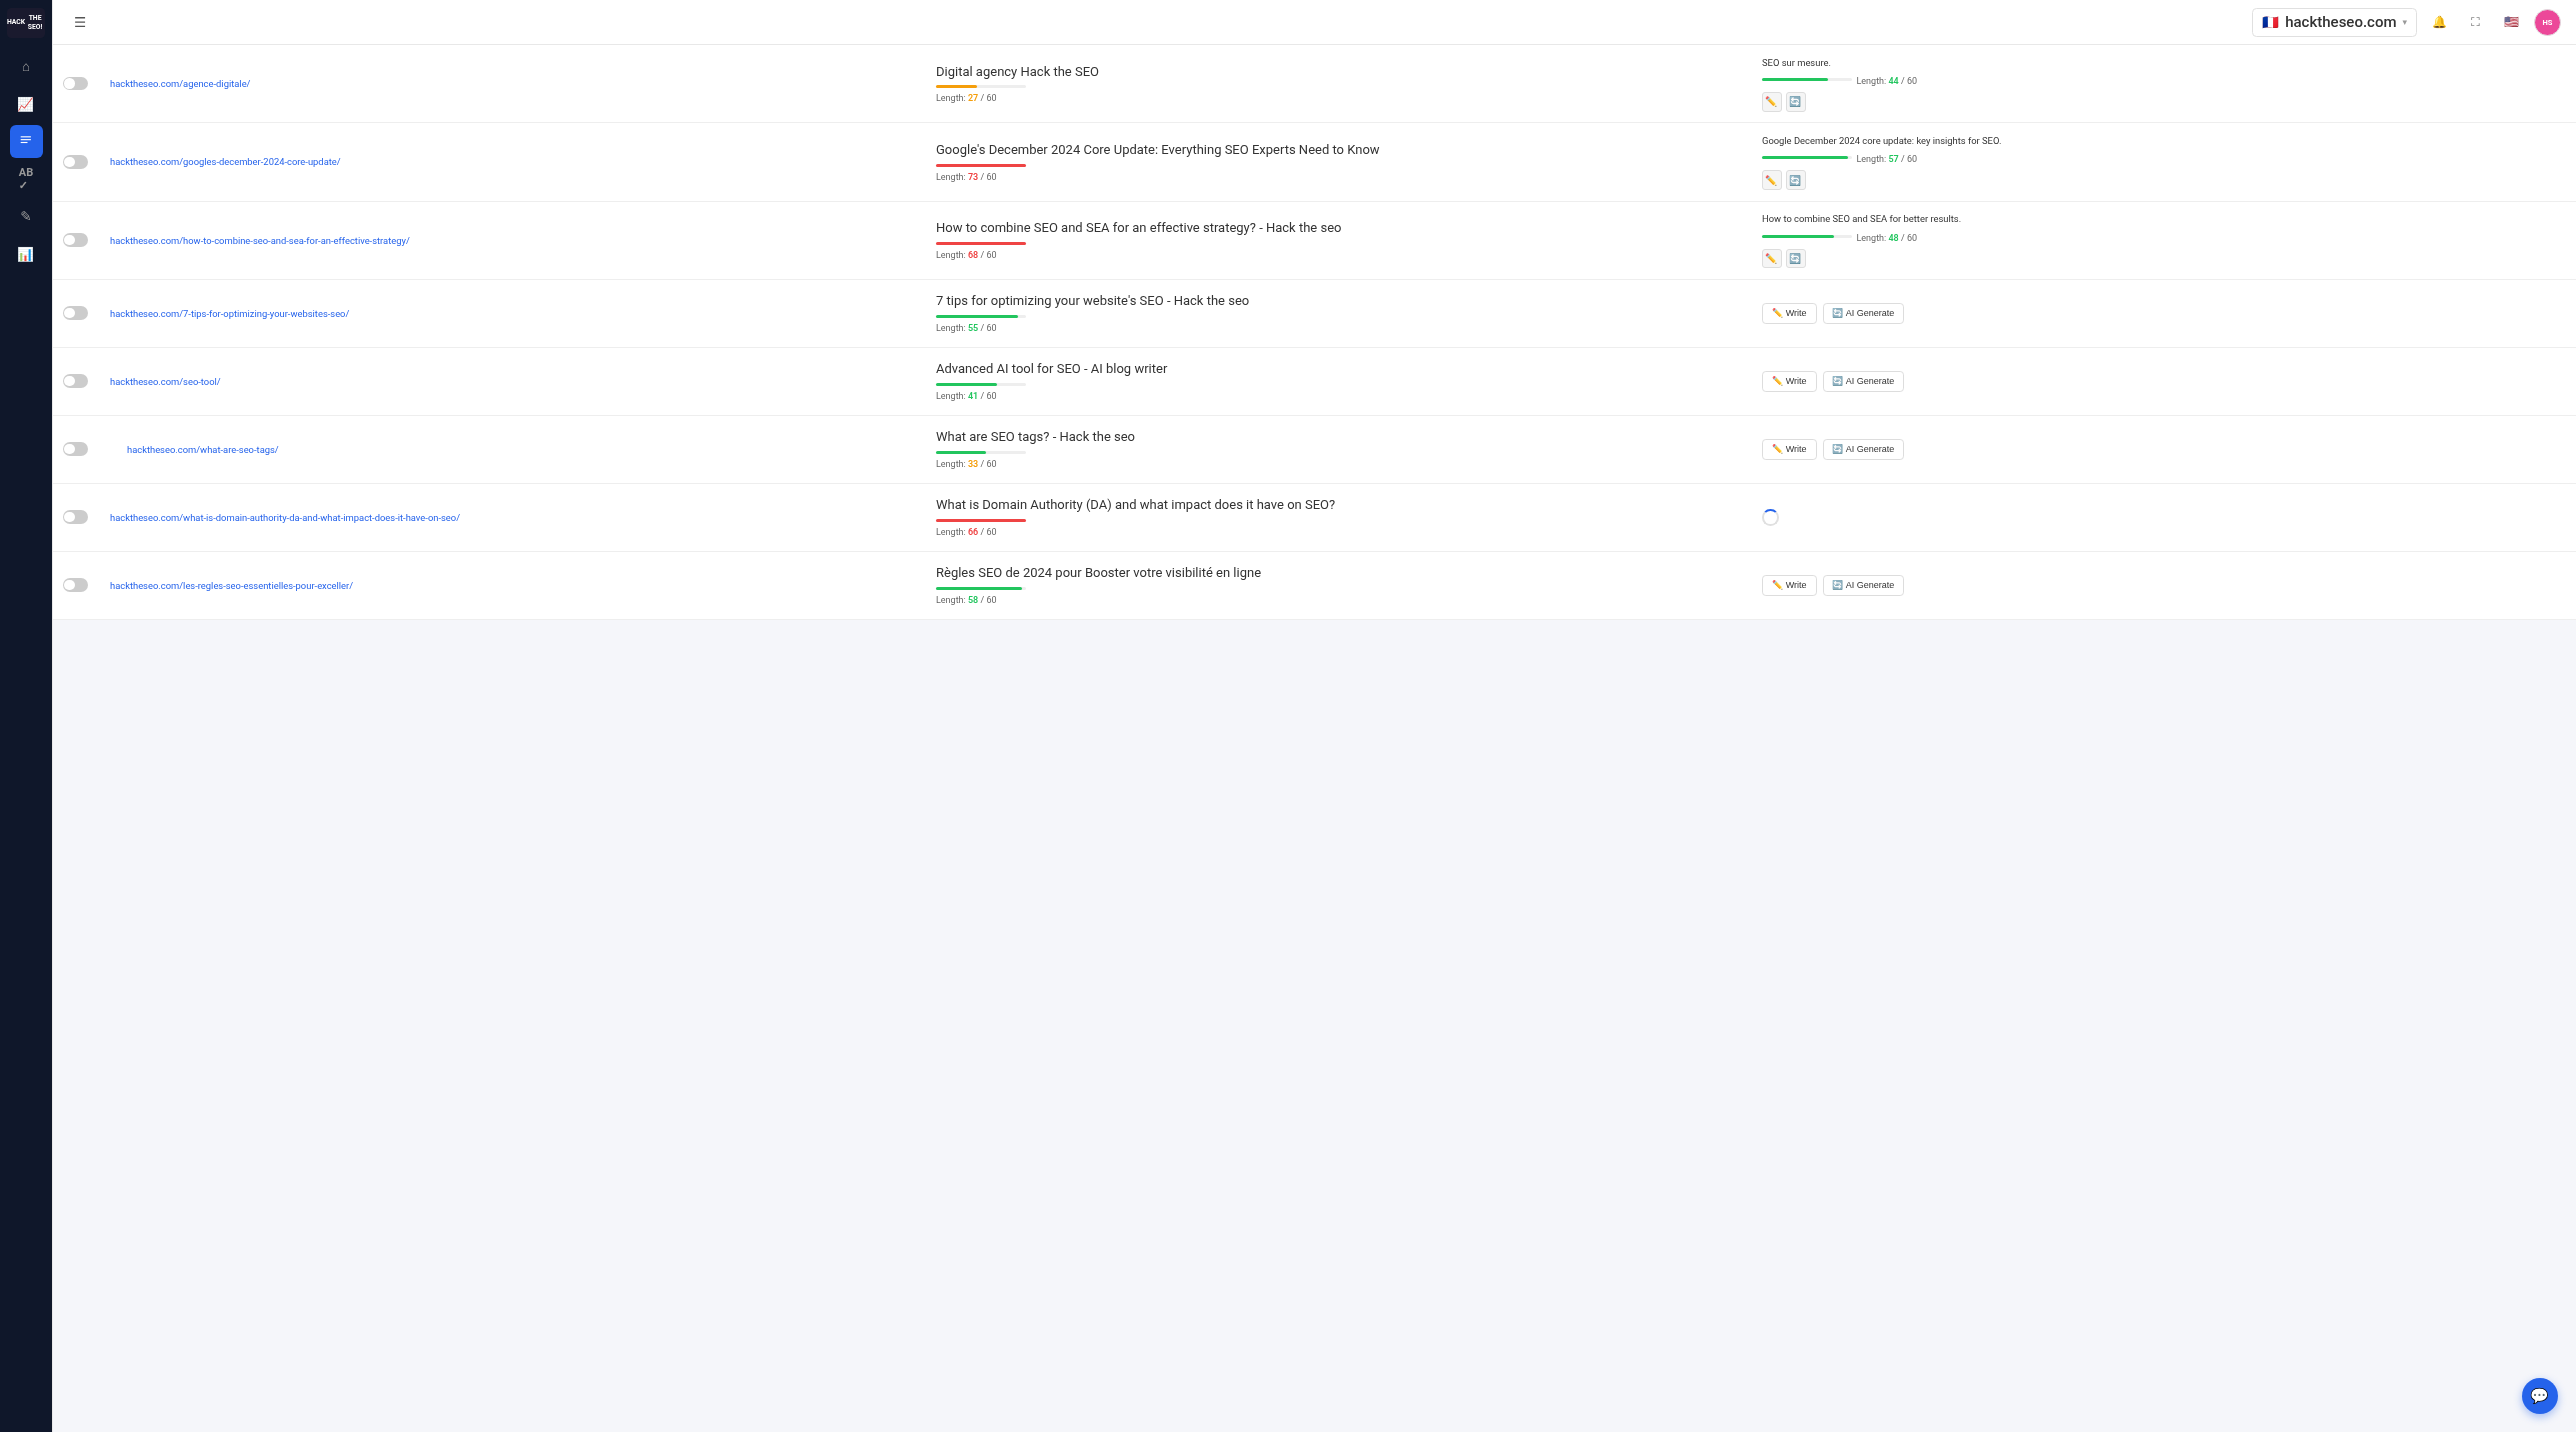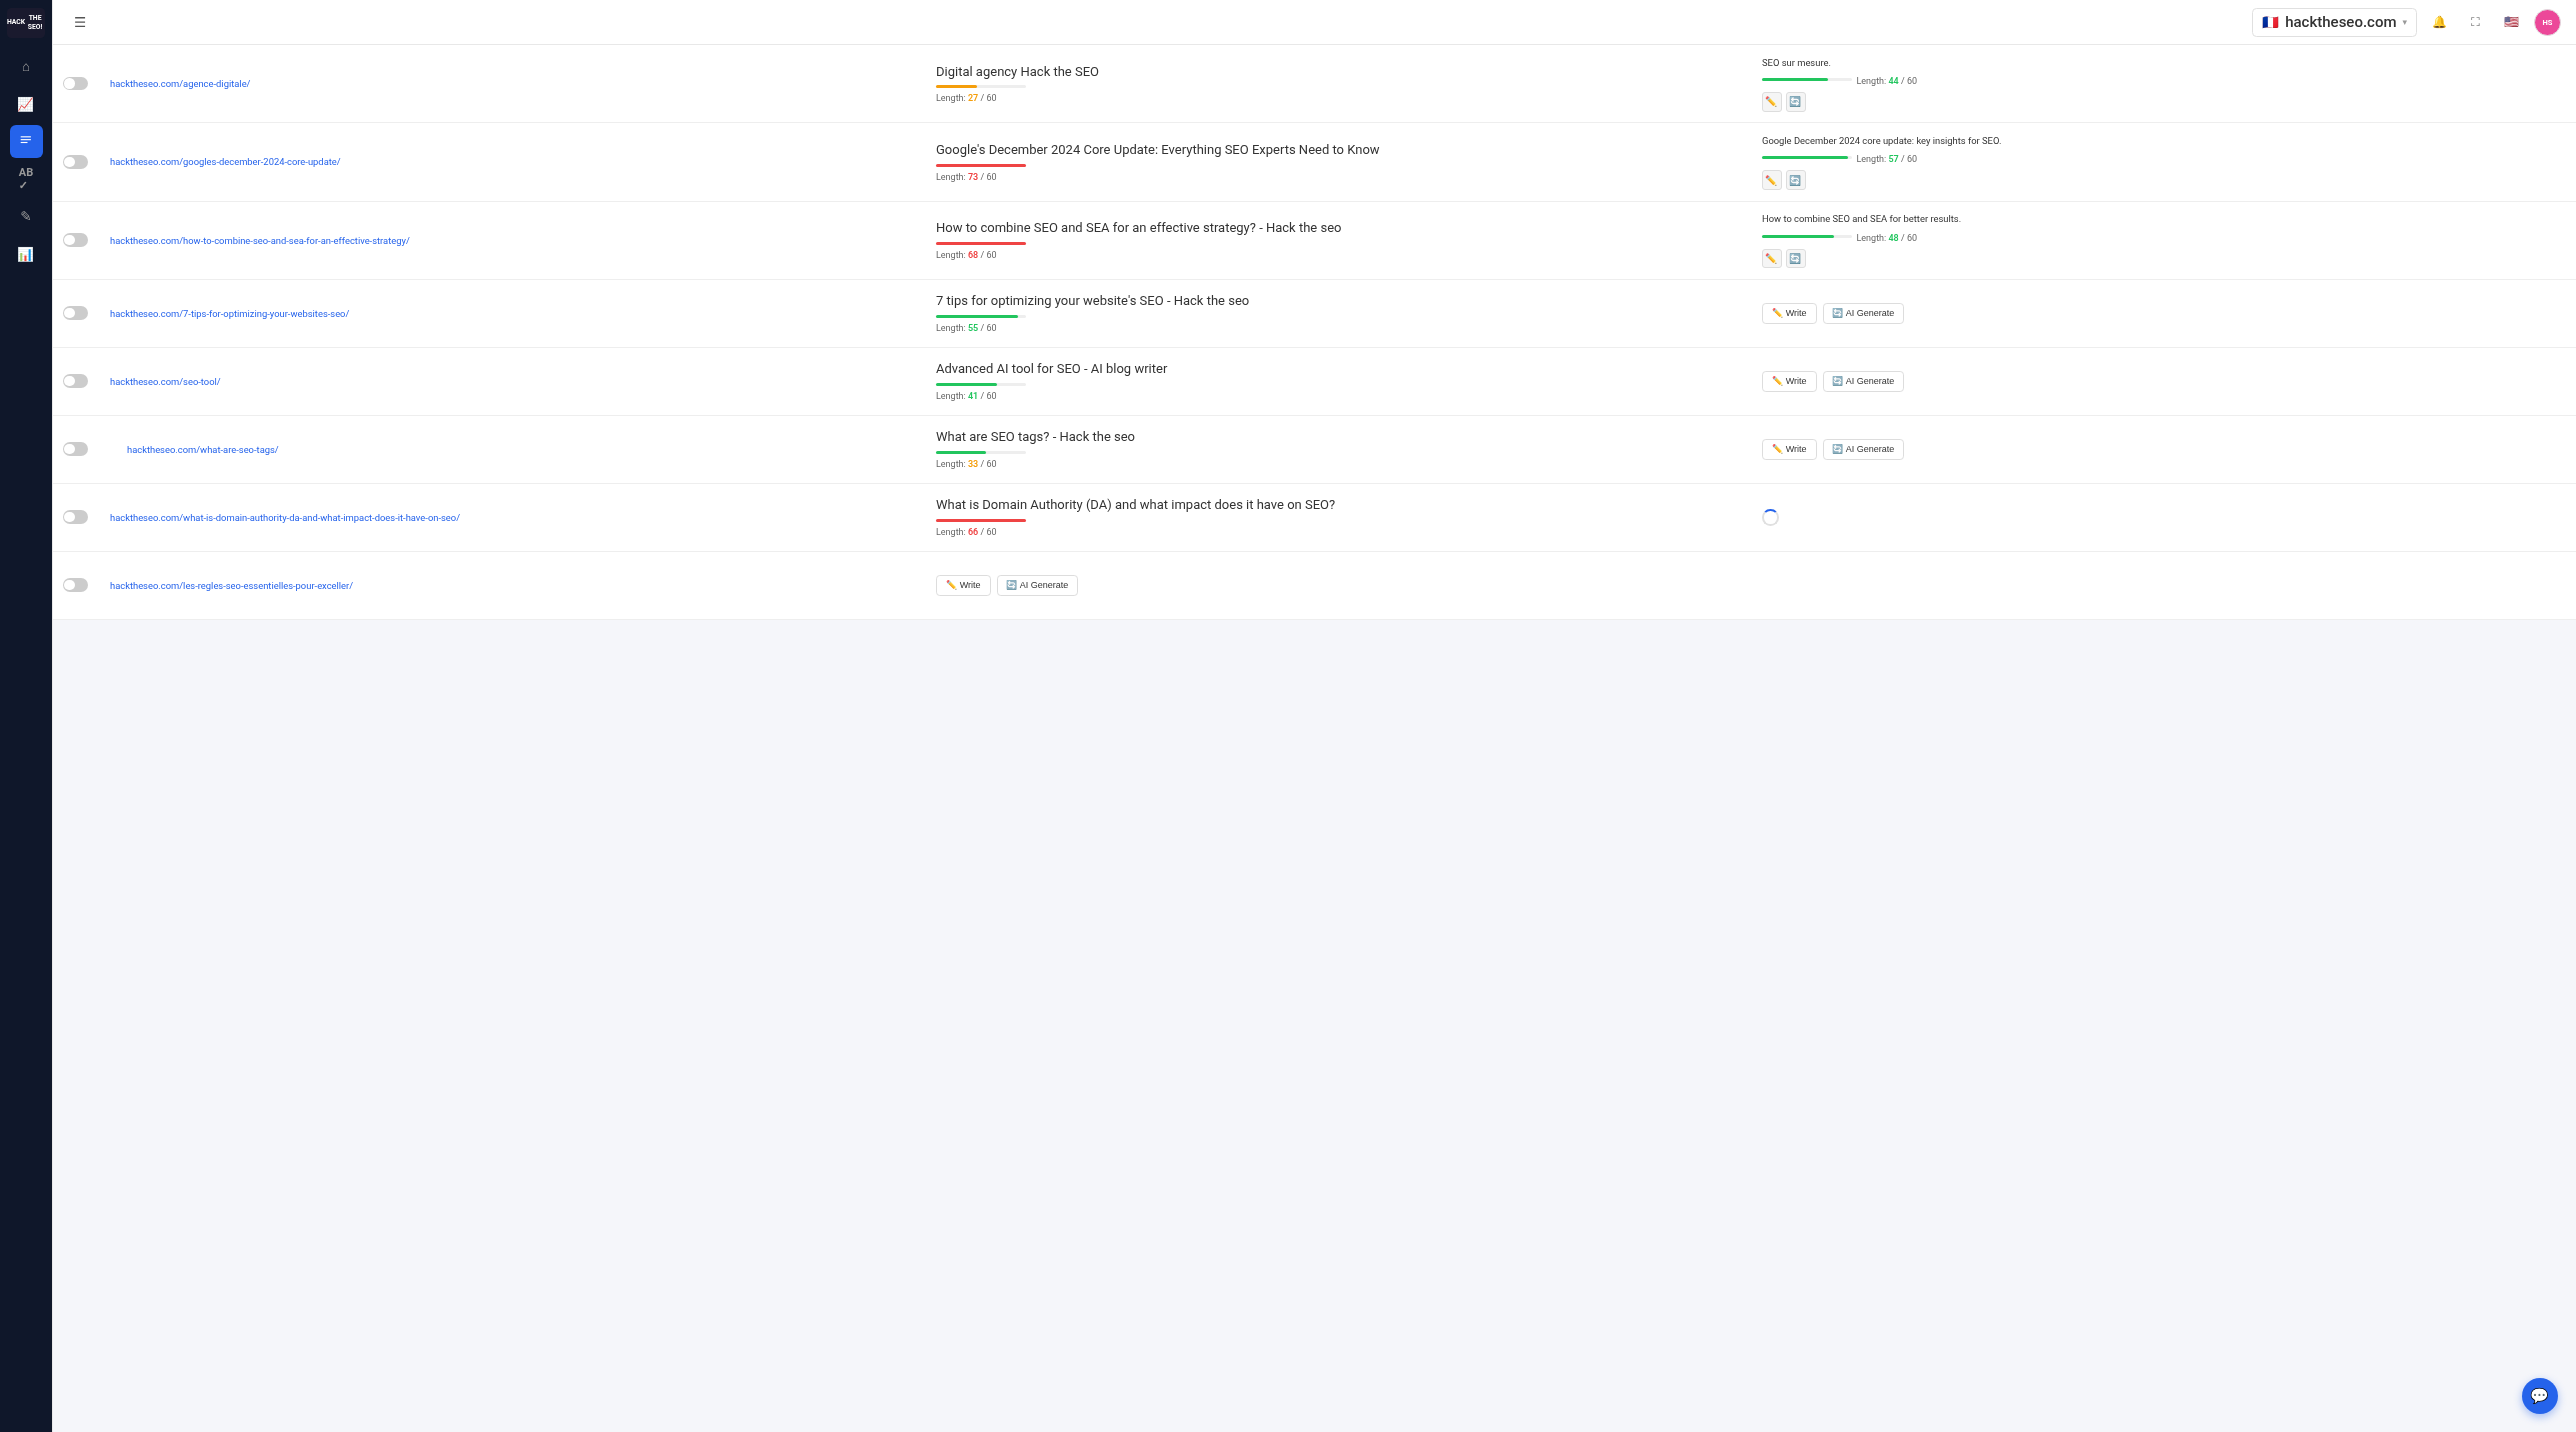--- a/index.html
+++ b/index.html
@@ -324,20 +324,29 @@
   </div>
           <div class="table-row-item">
     <div class="col-toggle">
       <div class="toggle">
         <div class="toggle-knob"></div>
       </div>
     </div>
     <div class="col-url">
       <span style="color:#2563eb;cursor:pointer;">hacktheseo.com/les-regles-seo-essentielles-pour-exceller/</span>
     </div>
+    <div class="col-meta">
+      <div class="meta-title">Règles SEO de 2024 pour Booster votre visibilité en ligne</div>
+      <div class="length-bar-wrap">
+        <div class="length-bar" style="background:#22c55e;width:96%;height:3px;border-radius:1.5px;"></div>
+      </div>
+      <span class="length-text">
+        Length: <span class="highlight highlight-green">58</span> / 60
+      </span>
+    </div>
     <div class="col-action">
 
       <div class="action-buttons">
         <button class="btn-write">✏️ Write</button>
         <button class="btn-ai">🔄 AI Generate</button>
       </div>
     </div>
   </div>
         </div>
     </div>

